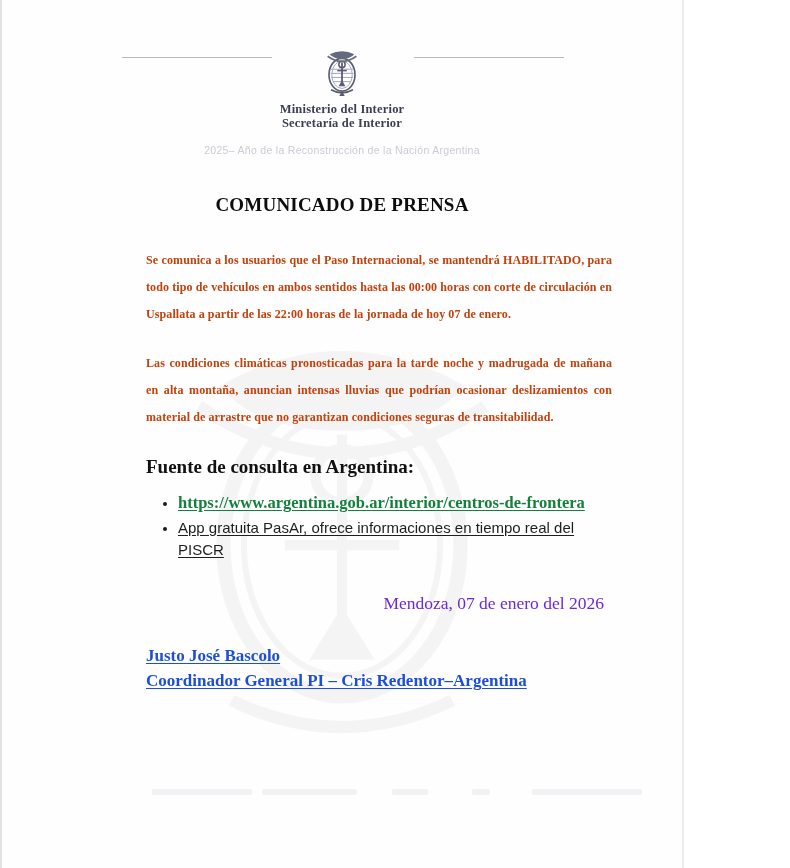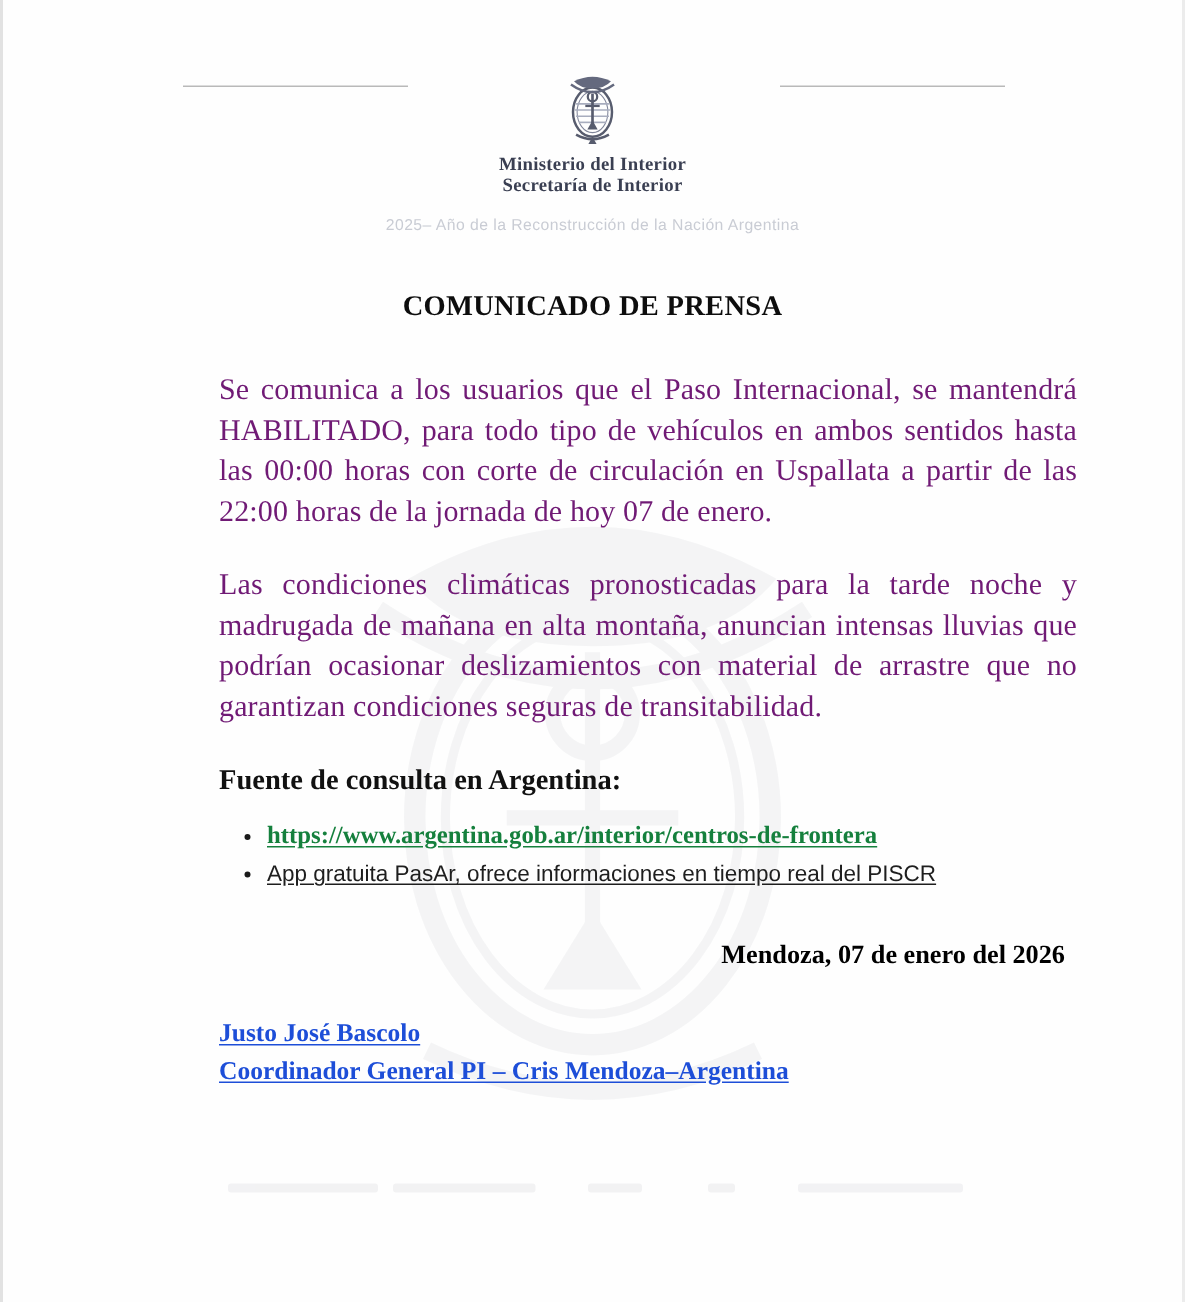--- a/index.html
+++ b/index.html
@@ -10,21 +10,21 @@
   body {
     width: 790px;
     height: 868px;
     font-family: "Liberation Serif", serif;
     color: #111111;
     overflow: hidden;
   }
 
   .page {
     position: relative;
-    width: 790px;
+    width: 684px;
     height: 868px;
     background: #fefefe;
     border-left: 2px solid #e2e2e2;
     border-right: 2px solid #ececec;
     box-sizing: border-box;
     overflow: hidden;
   }
 
   
   .watermark {
@@ -97,25 +97,25 @@
     letter-spacing: .2px;
     color: #0d0d0d;
   }
 
   
   .body-area {
     margin: 0 70px 0 144px;
   }
   p.para {
     text-align: justify;
-    font-weight: normal;
-    font-size: 20px;
+    font-weight: bold;
+    font-size: 12px;
     line-height: 27px;
     margin: 0 0 22px 0;
-    color: #701a75;
+    color: #c2410c;
     letter-spacing: .1px;
   }
   p.first { margin-top: 30px; }
   p.heading-line {
     text-align: left;
     font-weight: bold;
     font-size: 19px;
     line-height: 27px;
     margin: 0 0 12px 0;
   }
@@ -144,23 +144,23 @@
     font-weight: normal;
     font-size: 15px;
     color: #1e1e1e;
     text-decoration: underline;
     text-underline-offset: 2px;
   }
 
   .place-date {
     margin: 32px 78px 0 0;
     text-align: right;
-    font-weight: bold;
+    font-weight: normal;
     font-size: 17.5px;
-    color: #000000;
+    color: #6d28d9;
   }
 
   .signature {
     margin: 30px 0 0 144px;
     font-weight: bold;
     font-size: 17px;
     line-height: 24px;
     color: #1d4ed8;
   }
   .signature div {
@@ -249,21 +249,21 @@
         <li>
           <span class="app-src">App gratuita PasAr, ofrece informaciones en tiempo real del PISCR</span>
         </li>
       </ul>
     </div>
 
     <div class="place-date">Mendoza, 07 de enero  del 2026</div>
 
     <div class="signature">
       <span class="sig-row"><div>Justo José Bascolo</div></span>
-      <span class="sig-row"><div>Coordinador General PI – Cris  Mendoza–Argentina</div></span>
+      <span class="sig-row"><div>Coordinador General PI – Cris  Redentor–Argentina</div></span>
     </div>
 
   </div>
 
   <div class="bottom-smudge">
     <div class="sm" style="left:0;   top:0; width:100px;"></div>
     <div class="sm" style="left:110px;top:0; width:95px;"></div>
     <div class="sm" style="left:240px;top:0; width:36px;"></div>
     <div class="sm" style="left:320px;top:0; width:18px;"></div>
     <div class="sm" style="left:380px;top:0; width:110px;"></div>

